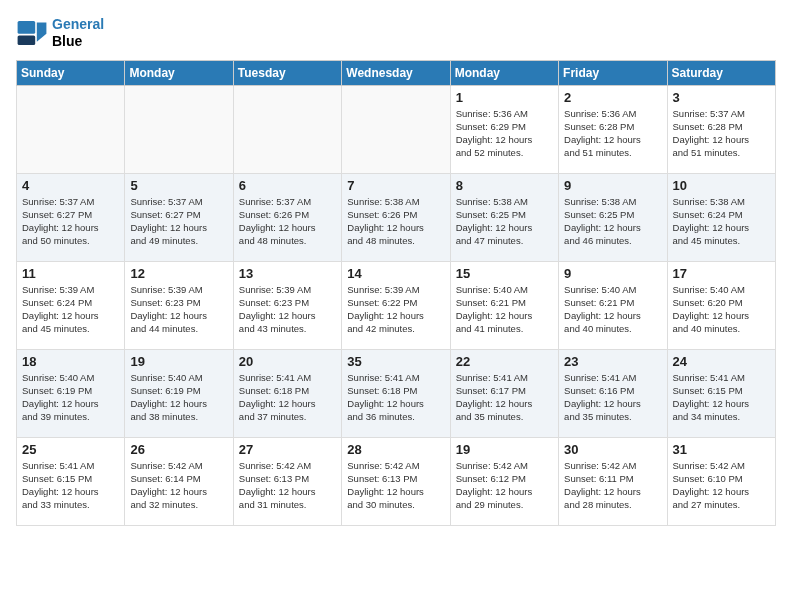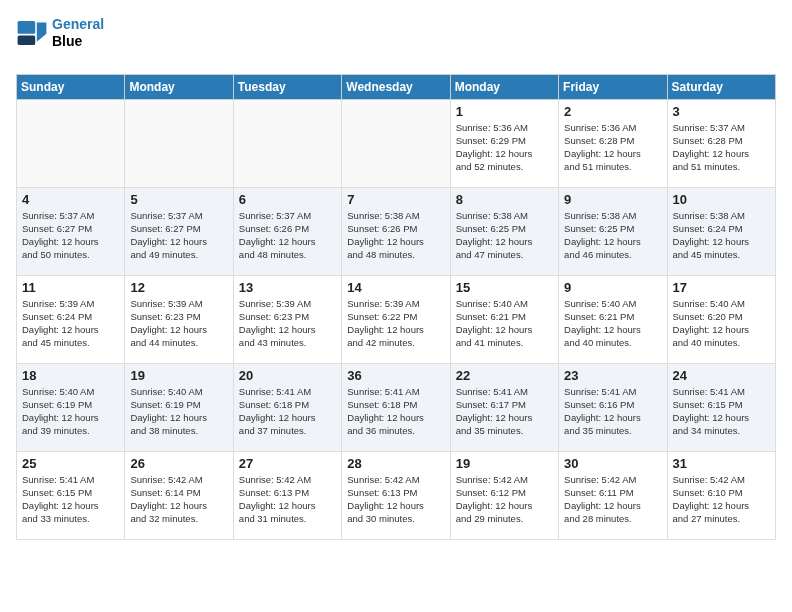--- a/index.html
+++ b/index.html
@@ -7,21 +7,21 @@
       font-family: Arial, sans-serif;
       background: #fff;
       width: 792px;
       min-height: 612px;
       padding: 16px;
     }
     .header-area {
       display: flex;
       justify-content: space-between;
       align-items: flex-start;
-      margin-bottom: 24px;
+      margin-bottom: 10px;
     }
     .logo {
       display: flex;
       align-items: center;
       gap: 4px;
     }
     .logo-text {
       font-size: 14px;
       font-weight: bold;
       color: #1a3a5c;
@@ -207,21 +207,21 @@
         </td>
         <td class="shaded">
           <span class="day-num">19</span>
           <div class="day-info">Sunrise: 5:40 AM<br>Sunset: 6:19 PM<br>Daylight: 12 hours<br>and 38 minutes.</div>
         </td>
         <td class="shaded">
           <span class="day-num">20</span>
           <div class="day-info">Sunrise: 5:41 AM<br>Sunset: 6:18 PM<br>Daylight: 12 hours<br>and 37 minutes.</div>
         </td>
         <td class="shaded">
-          <span class="day-num">36</span>
+          <span class="day-num">35</span>
           <div class="day-info">Sunrise: 5:41 AM<br>Sunset: 6:18 PM<br>Daylight: 12 hours<br>and 36 minutes.</div>
         </td>
         <td class="shaded">
           <span class="day-num">22</span>
           <div class="day-info">Sunrise: 5:41 AM<br>Sunset: 6:17 PM<br>Daylight: 12 hours<br>and 35 minutes.</div>
         </td>
         <td class="shaded">
           <span class="day-num">23</span>
           <div class="day-info">Sunrise: 5:41 AM<br>Sunset: 6:16 PM<br>Daylight: 12 hours<br>and 35 minutes.</div>
         </td>

